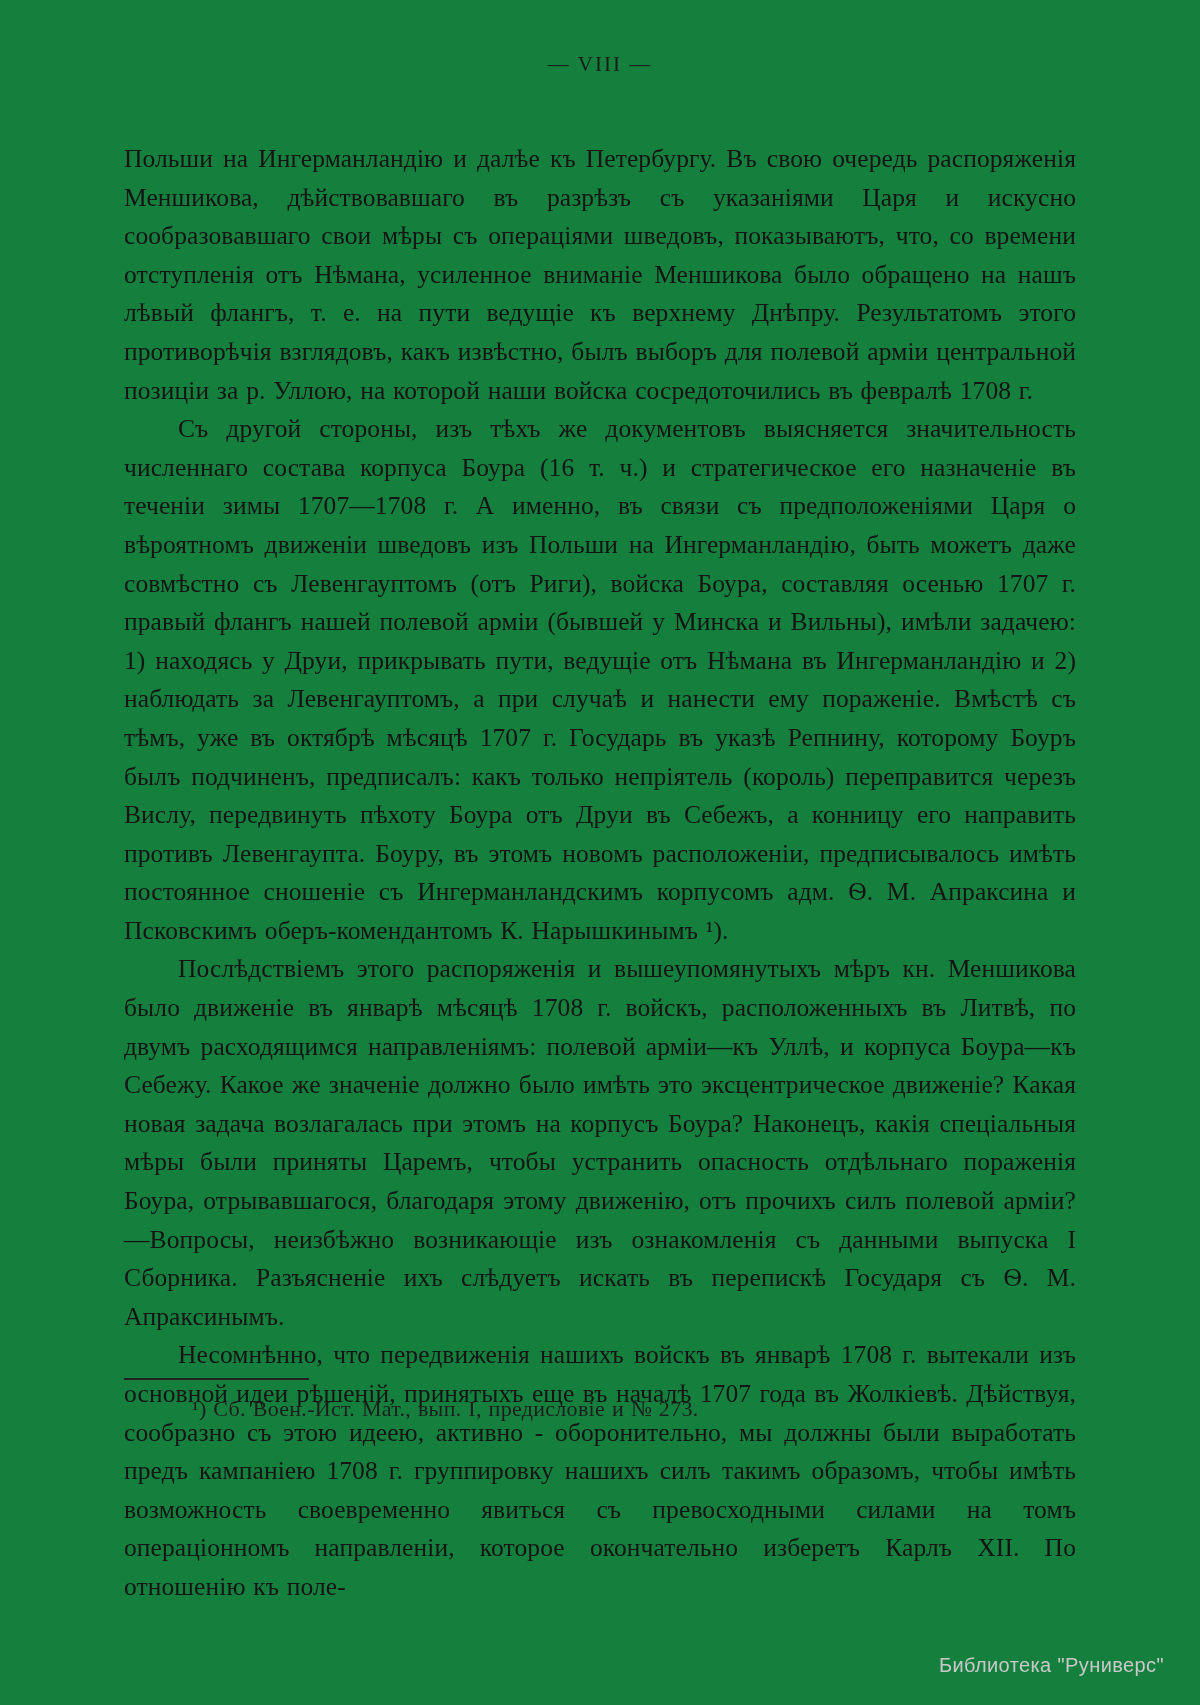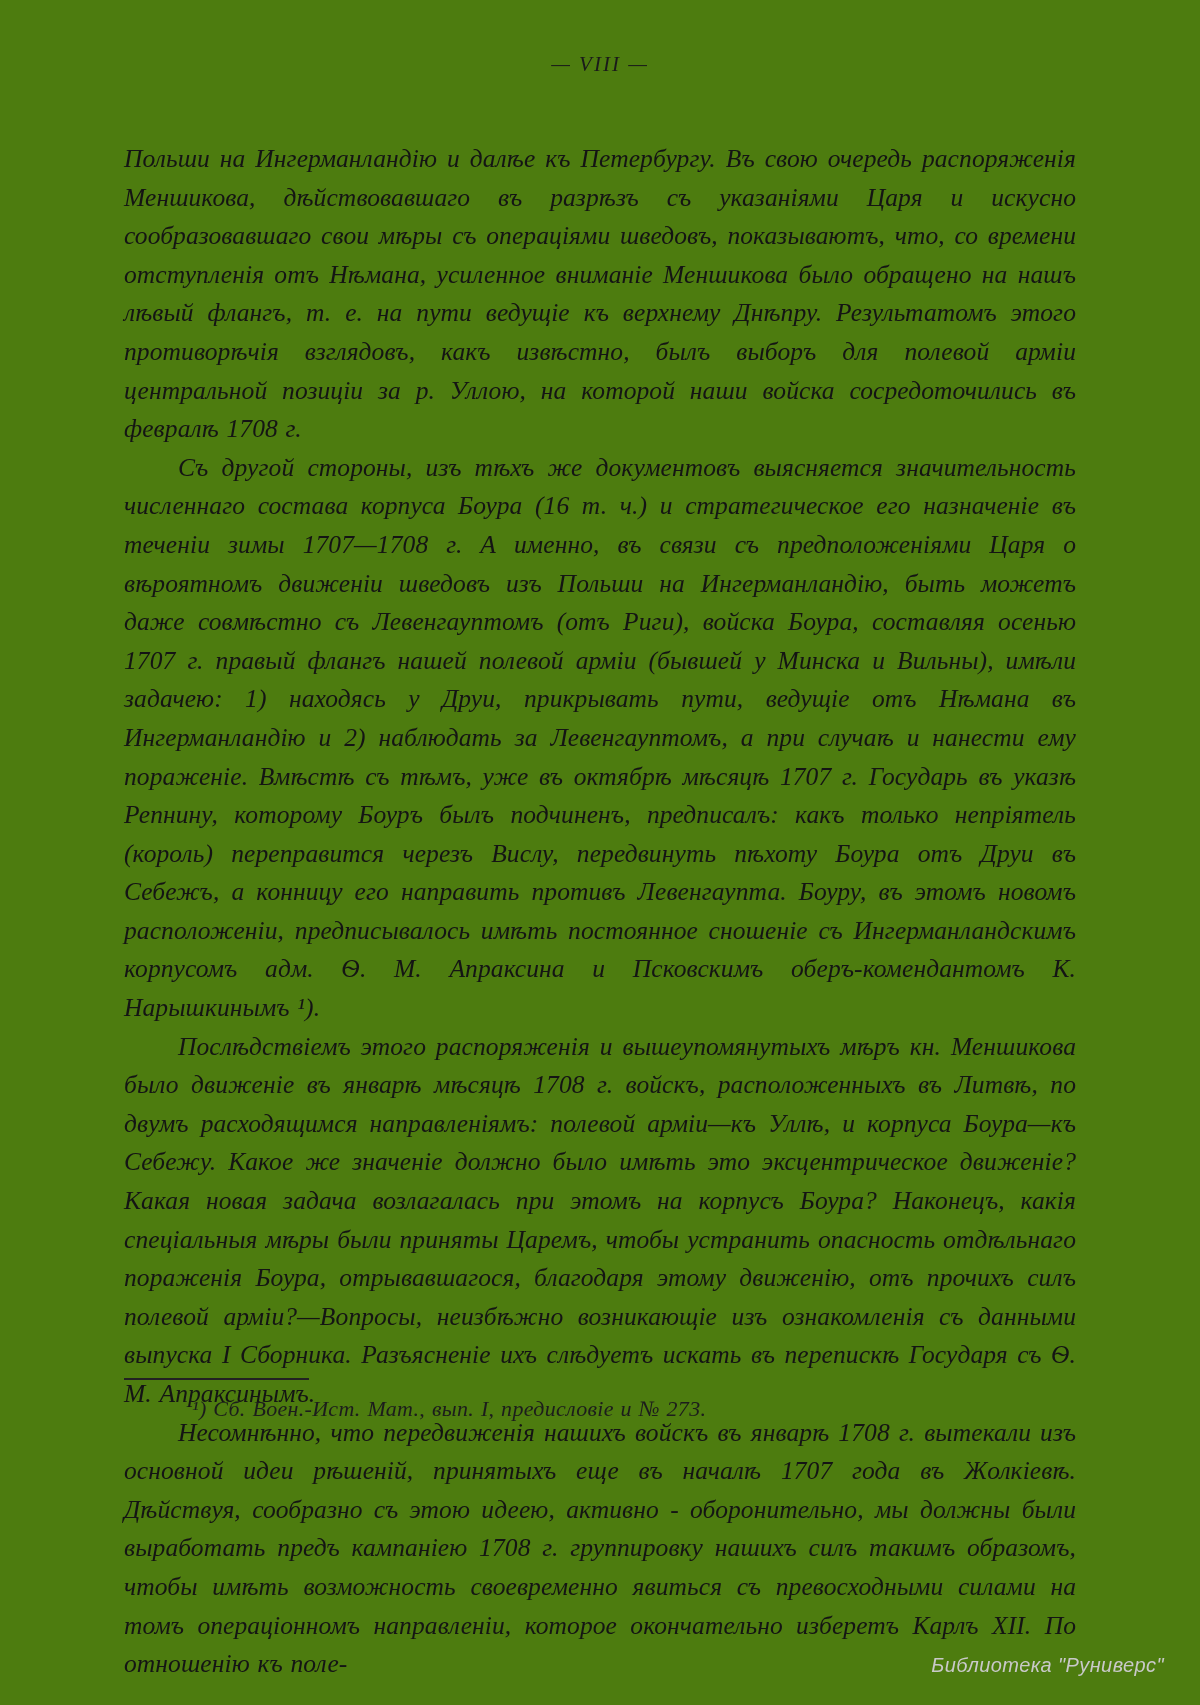--- a/index.html
+++ b/index.html
@@ -11,22 +11,21 @@
     width: 1200px;
     height: 1705px;
     position: relative;
     font-family: "Liberation Serif", serif;
     color: #1a1a1a;
     overflow: hidden;
   }
   .page {
     position: absolute;
     inset: 0;
-    background: #4d7c0f;
-    font-style: italic;
+    background: #15803d;
   }
   .page-number {
     position: absolute;
     top: 52px;
     left: 0;
     width: 100%;
     text-align: center;
     font-size: 21px;
     letter-spacing: 2px;
     color: #1a1a1a;

